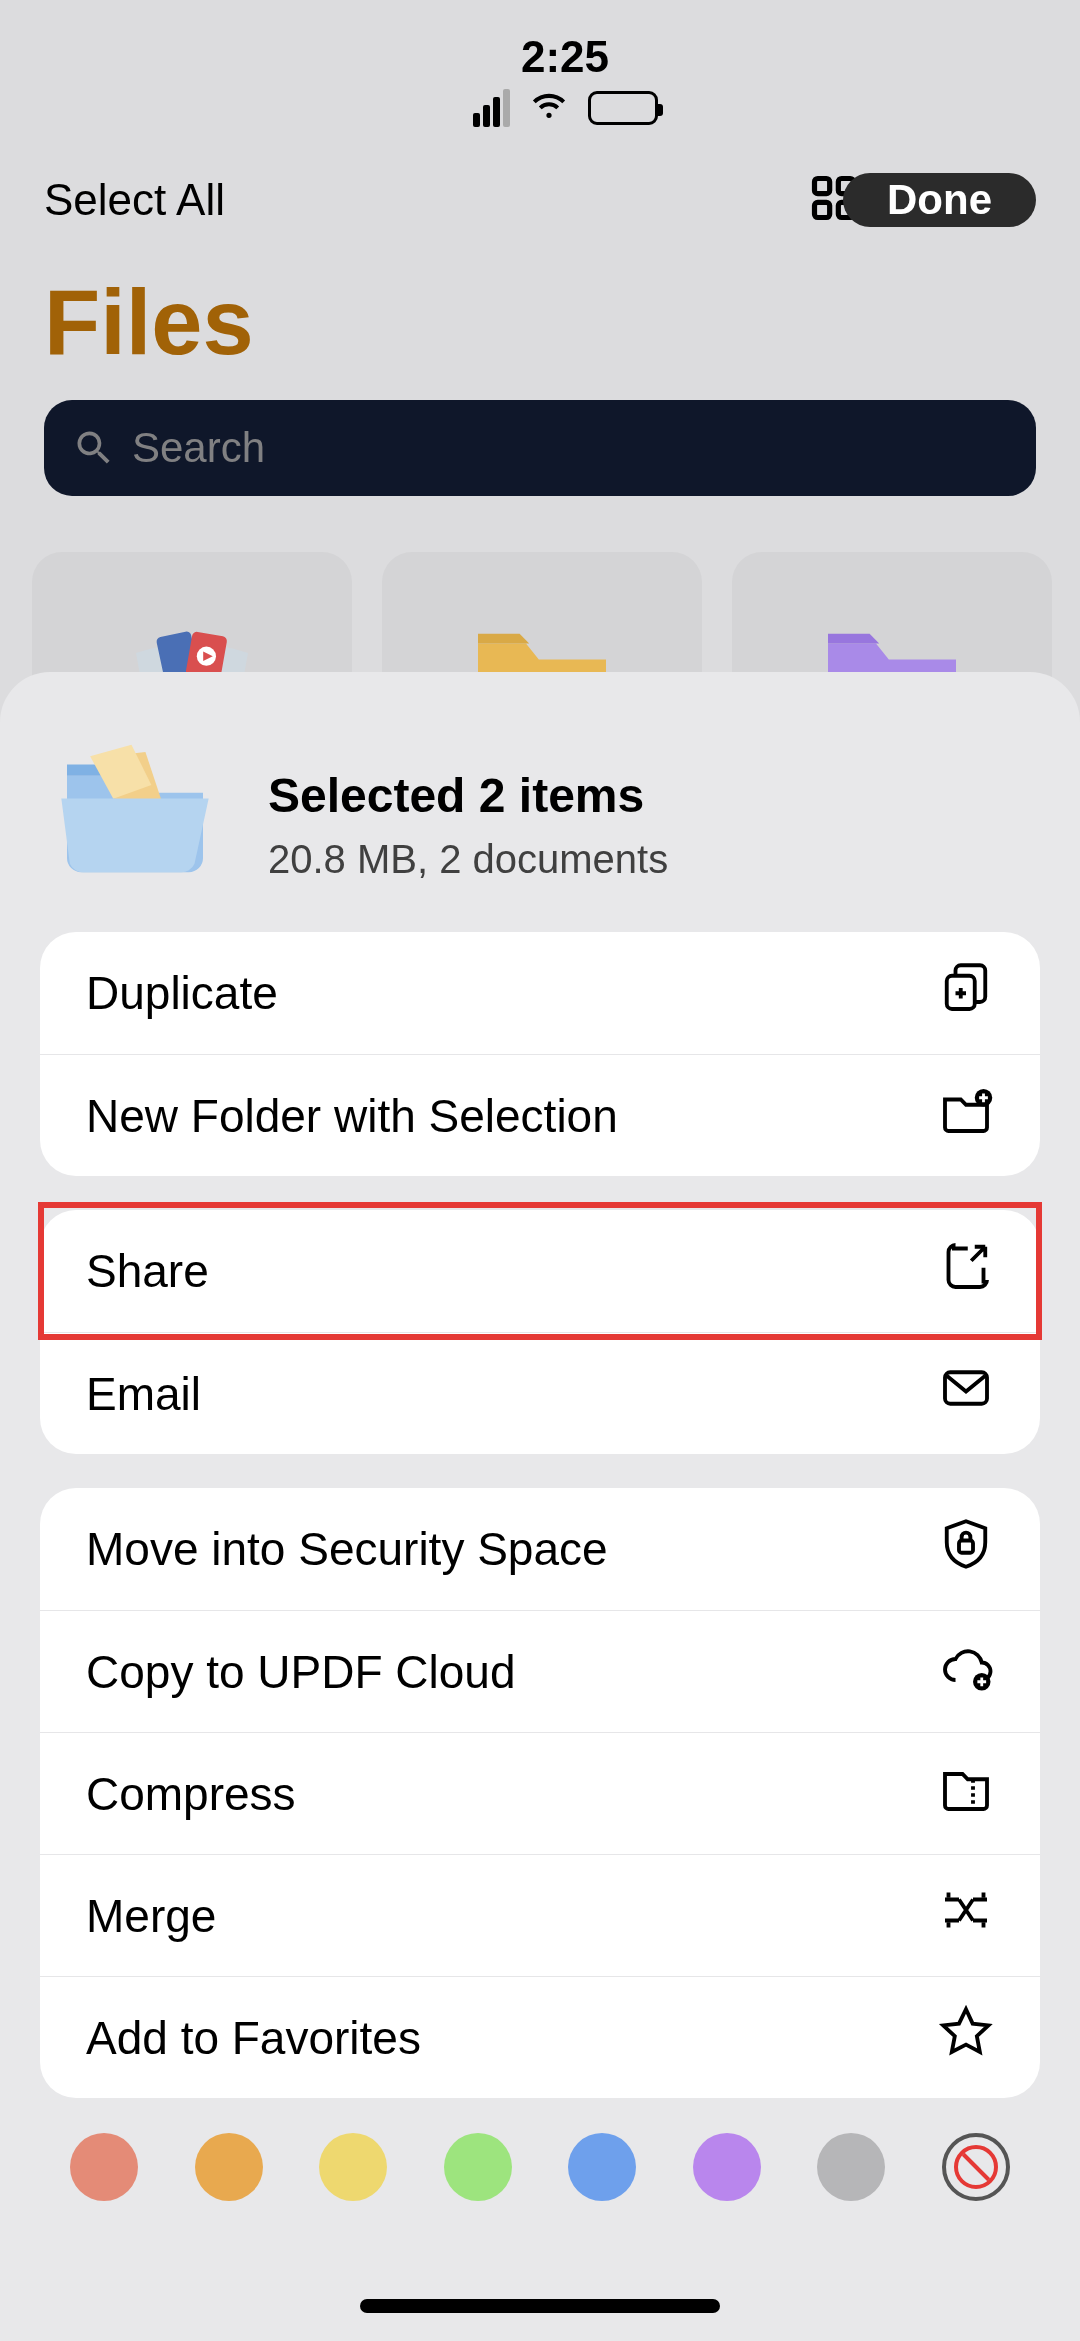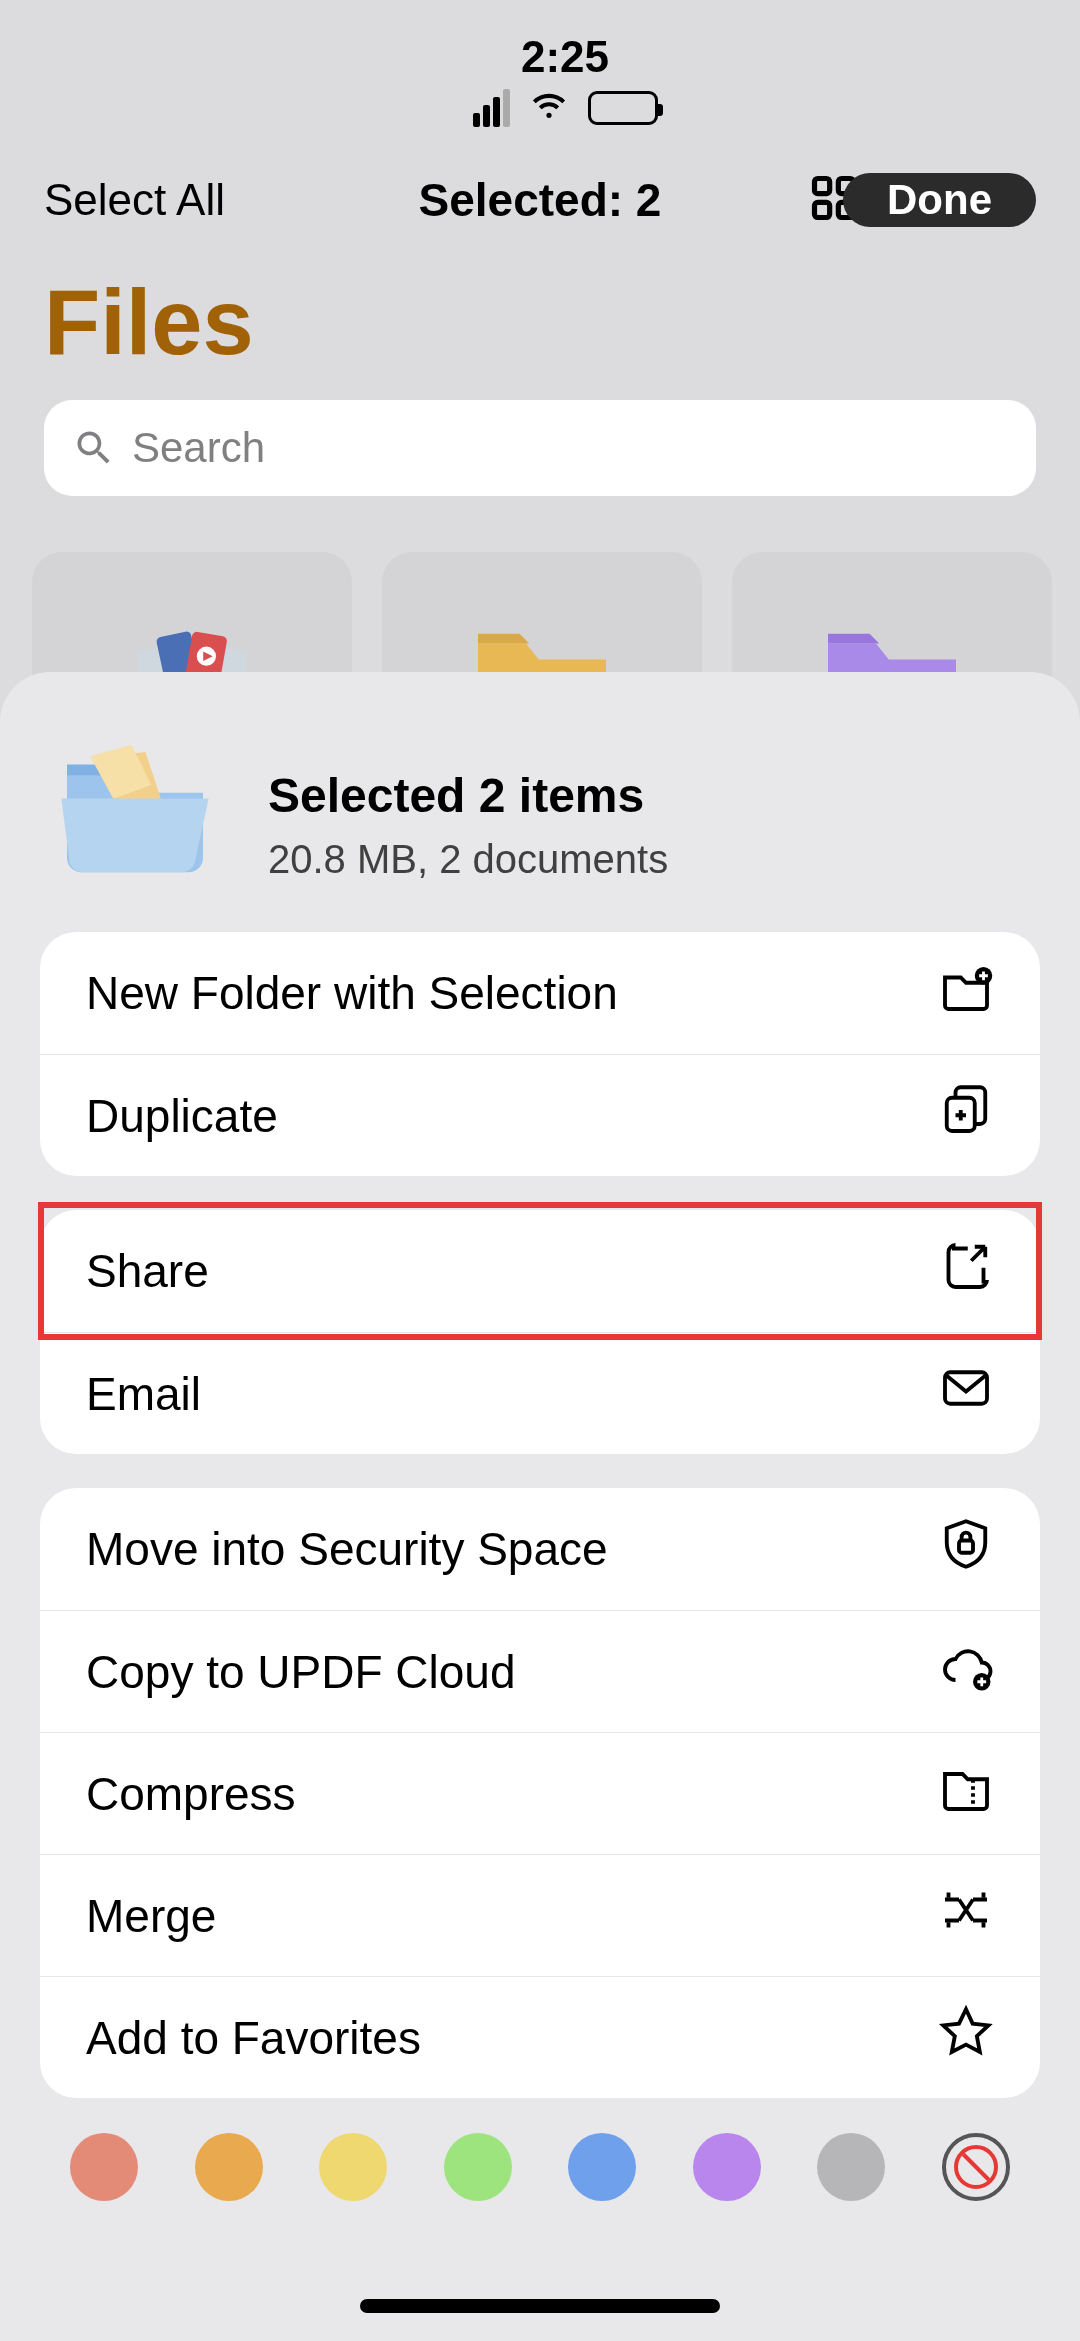--- a/index.html
+++ b/index.html
@@ -79,21 +79,21 @@
   .page-title {
     position:absolute; top: 270px; left:44px;
     font-size: 92px; font-weight:800; color:#a16207;
   }
 
   
   .search-bar {
     position:absolute;
     top: 400px; left:44px; right:44px;
     height: 96px;
-    background: #ffffff;
+    background: #0f172a;
     border-radius: 28px;
     display:flex; align-items:center;
     padding: 0 28px; gap:16px;
   }
   .search-bar svg { width: 44px; height:44px; fill:#808082;}
   .search-bar .placeholder { color:#808082; font-size: 42px; }
 
   
   .folder-tiles {
     position:absolute;
@@ -214,21 +214,20 @@
         <svg viewBox="0 0 24 24" fill="#000">
             <path d="M12 20.5a1.5 1.5 0 100-3 1.5 1.5 0 000 3zm-4.2-4.9a6 6 0 018.4 0l1.6-1.6a8.3 8.3 0 00-11.6 0l1.6 1.6zm-3.4-3.4a10.8 10.8 0 0115.2 0l1.6-1.6a13 13 0 00-18.4 0l1.6 1.6z"></path>
           </svg>
       </span>
       <span class="battery"><span class="battery-fill"></span></span>
     </div>
   </div>
 
   <div class="nav-bar">
     <span class="select-all">Select All</span>
-    <span class="selected-count">Selected: 2</span>
     <span class="grid-icon-btn">
       <svg viewBox="0 0 24 24" fill="none" stroke="#000" stroke-width="2.4">
           <rect x="3" y="3" width="7" height="7" rx="1.5"></rect>
           <rect x="14" y="3" width="7" height="7" rx="1.5"></rect>
           <rect x="3" y="14" width="7" height="7" rx="1.5"></rect>
           <rect x="14" y="14" width="7" height="7" rx="1.5"></rect>
         </svg>
     </span>
     <span class="done-btn">Done</span>
   </div>
@@ -280,36 +279,36 @@
       <path d="M8 44 h104 l-10 46 a10 10 0 01-10 6 H24 a10 10 0 01-10-6 z" fill="#b5d4f0"></path>
     </svg>
     <div class="sheet-titles">
       <div class="title">Selected 2 items</div>
       <div class="subtitle">20.8 MB, 2 documents</div>
     </div>
   </div>
 
   <div class="action-group">
     <div class="action-row">
+      <span class="row-label">Duplicate</span>
+      <span class="row-icon">
+        <svg viewBox="0 0 32 32">
+            <rect x="5" y="9" width="16" height="19" rx="3"></rect>
+            <path d="M10 9 V6 a3 3 0 013-3 h11 a3 3 0 013 3 v15 a3 3 0 01-3 3 h-3"></path>
+            <path d="M13 16 v6 M10 19 h6"></path>
+          </svg>
+      </span>
+    </div>
+    <div class="action-row">
       <span class="row-label">New Folder with Selection</span>
       <span class="row-icon">
         <svg viewBox="0 0 32 32">
             <path d="M4 10 h9 l3 3 h12 v13 a2 2 0 01-2 2 H6 a2 2 0 01-2-2 z"></path>
             <circle cx="26" cy="9" r="5" fill="#000" stroke="none"></circle>
             <path d="M26 6.5 v5 M23.5 9 h5" stroke="#fff" stroke-width="1.6"></path>
-          </svg>
-      </span>
-    </div>
-    <div class="action-row">
-      <span class="row-label">Duplicate</span>
-      <span class="row-icon">
-        <svg viewBox="0 0 32 32">
-            <rect x="5" y="9" width="16" height="19" rx="3"></rect>
-            <path d="M10 9 V6 a3 3 0 013-3 h11 a3 3 0 013 3 v15 a3 3 0 01-3 3 h-3"></path>
-            <path d="M13 16 v6 M10 19 h6"></path>
           </svg>
       </span>
     </div>
   </div>
 
   <div class="action-group" id="share-group">
     <div class="action-row" id="share-row">
       <span class="row-label">Share</span>
       <span class="row-icon">
         <svg viewBox="0 0 32 32">

